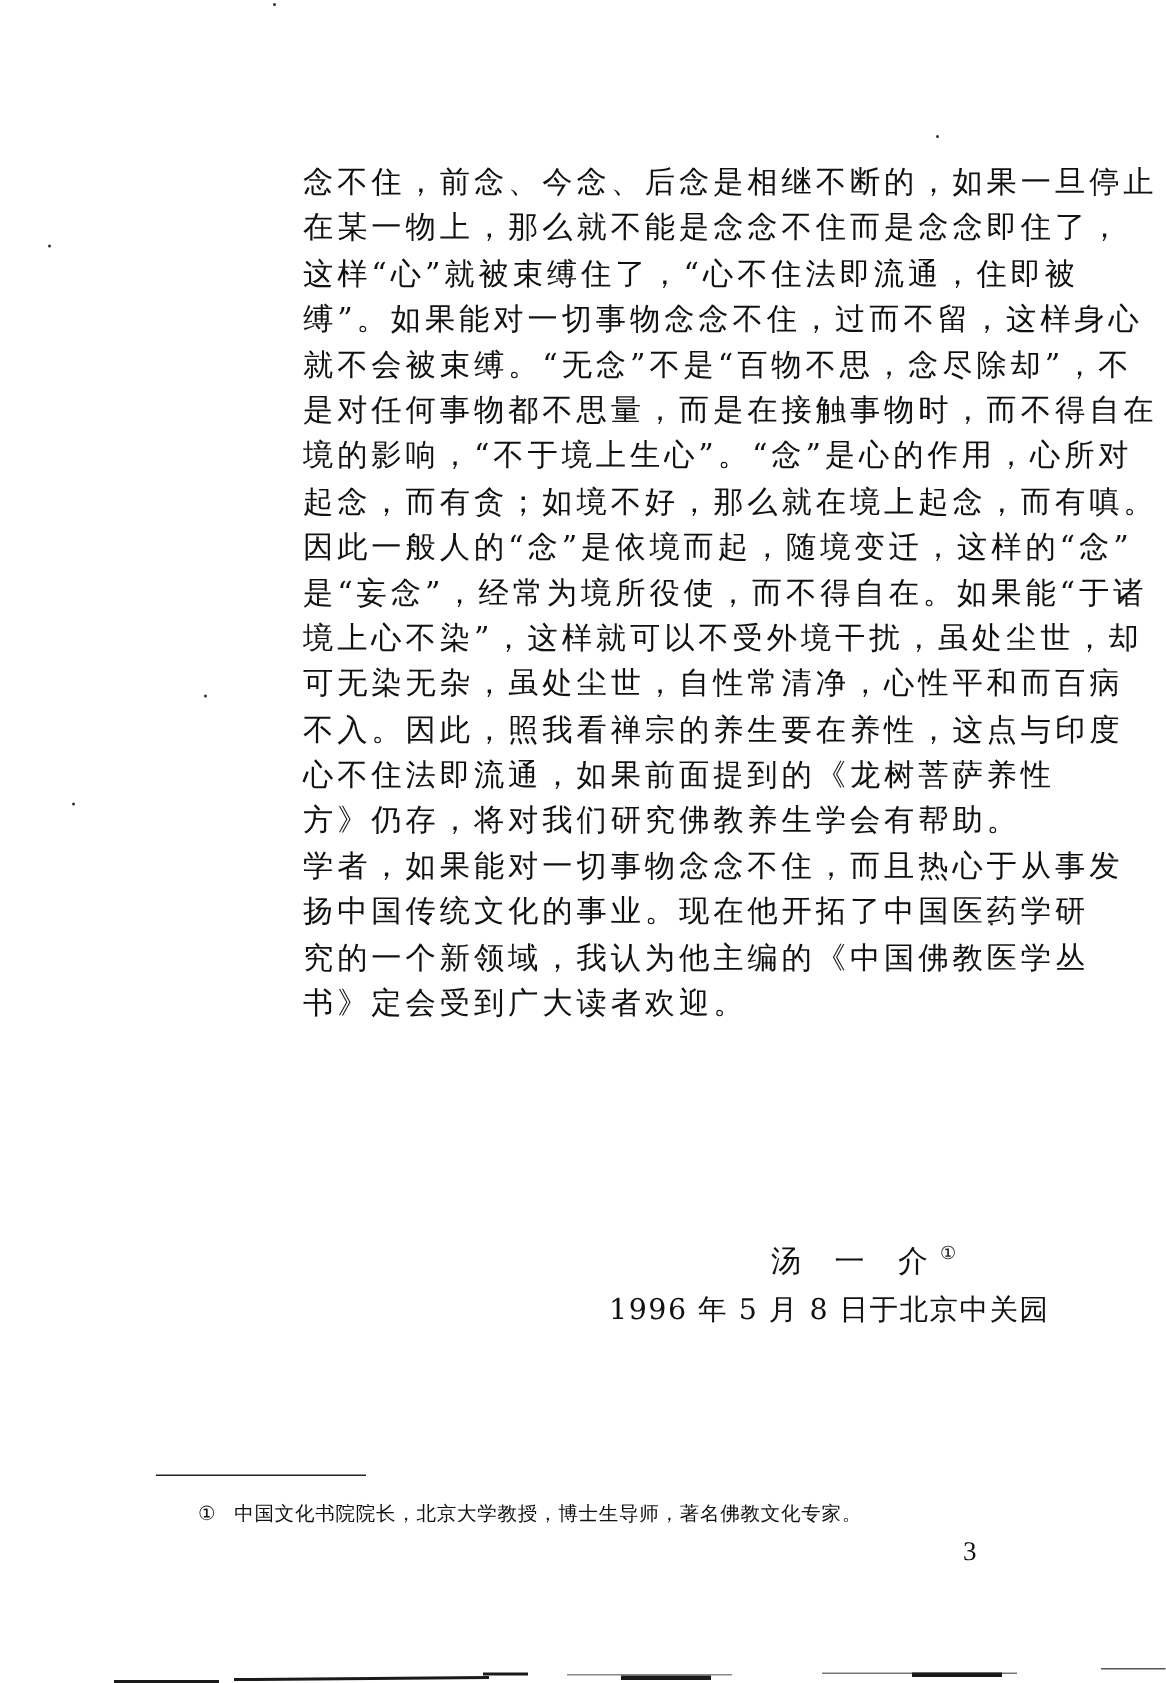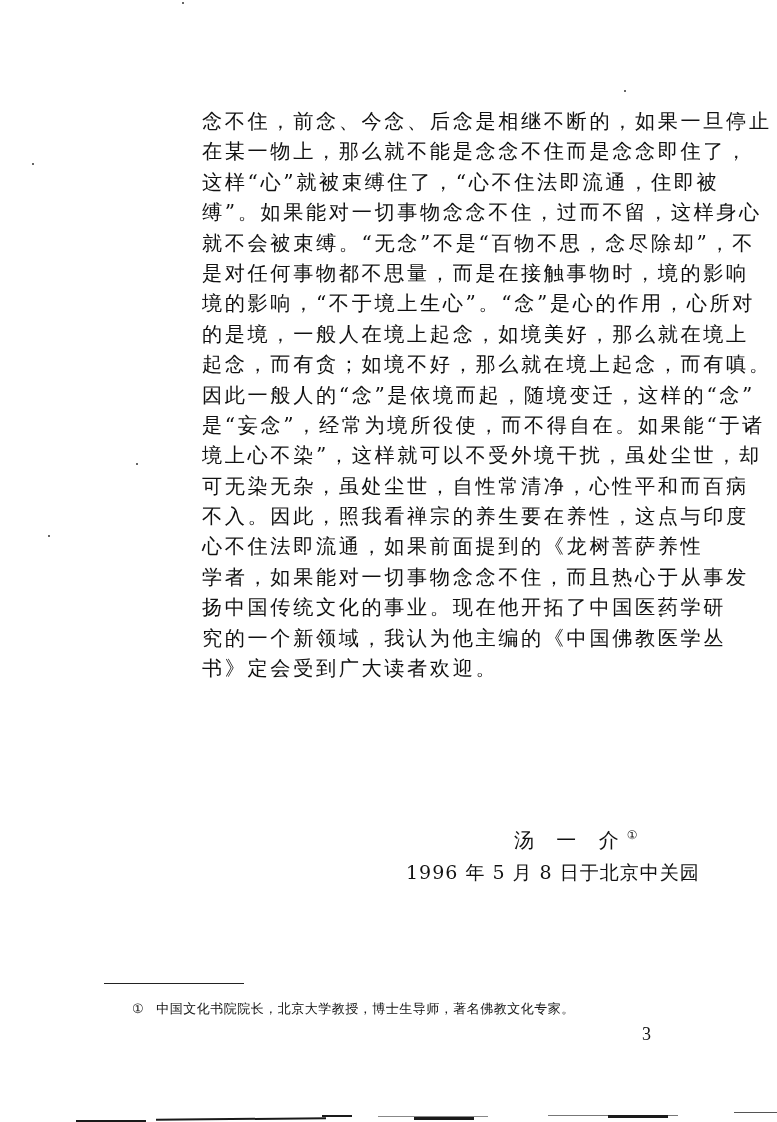--- a/index.html
+++ b/index.html
@@ -49,30 +49,30 @@
 
 <div class="page">
 
   <div class="body-text">
 
     <div class="line">念不住，前念、今念、后念是相继不断的，如果一旦停止</div>
     <div class="line">在某一物上，那么就不能是念念不住而是念念即住了，</div>
     <div class="line">这样“心”就被束缚住了，“心不住法即流通，住即被</div>
     <div class="line">缚”。如果能对一切事物念念不住，过而不留，这样身心</div>
     <div class="line">就不会被束缚。“无念”不是“百物不思，念尽除却”，不</div>
-    <div class="line">是对任何事物都不思量，而是在接触事物时，境的影响</div>
+    <div class="line">是对任何事物都不思量，而是在接触事物时，而不得自在</div>
     <div class="line">境的影响，“不于境上生心”。“念”是心的作用，心所对</div>
-    <div class="line">的是境，一般人在境上起念，如境美好，那么就在境上</div>
     <div class="line">起念，而有贪；如境不好，那么就在境上起念，而有嗔。</div>
     <div class="line">因此一般人的“念”是依境而起，随境变迁，这样的“念”</div>
     <div class="line">是“妄念”，经常为境所役使，而不得自在。如果能“于诸</div>
     <div class="line">境上心不染”，这样就可以不受外境干扰，虽处尘世，却</div>
     <div class="line">可无染无杂，虽处尘世，自性常清净，心性平和而百病</div>
     <div class="line">不入。因此，照我看禅宗的养生要在养性，这点与印度</div>
     <div class="line">心不住法即流通，如果前面提到的《龙树菩萨养性</div>
+    <div class="line last">方》仍存，将对我们研究佛教养生学会有帮助。</div>
 
     <div class="line">学者，如果能对一切事物念念不住，而且热心于从事发</div>
     <div class="line">扬中国传统文化的事业。现在他开拓了中国医药学研</div>
     <div class="line">究的一个新领域，我认为他主编的《中国佛教医学丛</div>
     <div class="line last">书》定会受到广大读者欢迎。</div>
   </div>
 
   <div class="signature">
     <span>汤 一 介</span><sup>①</sup>
   </div>

